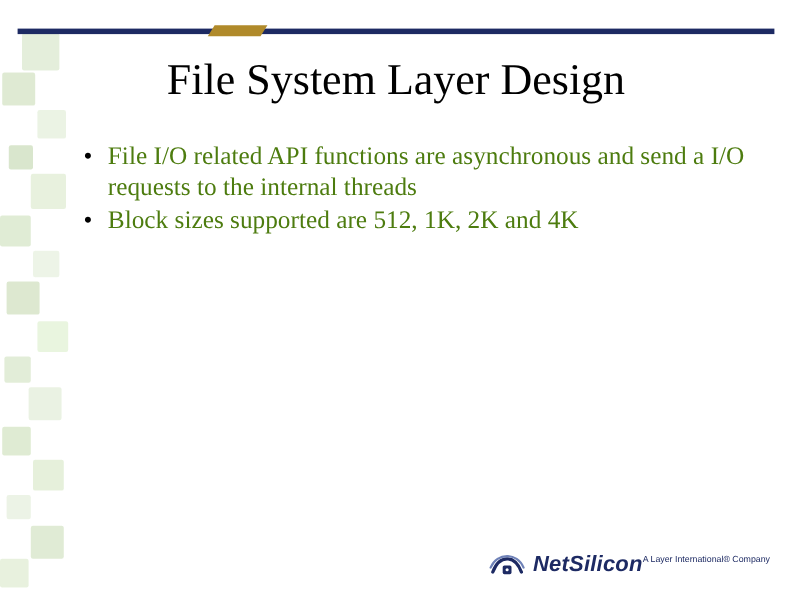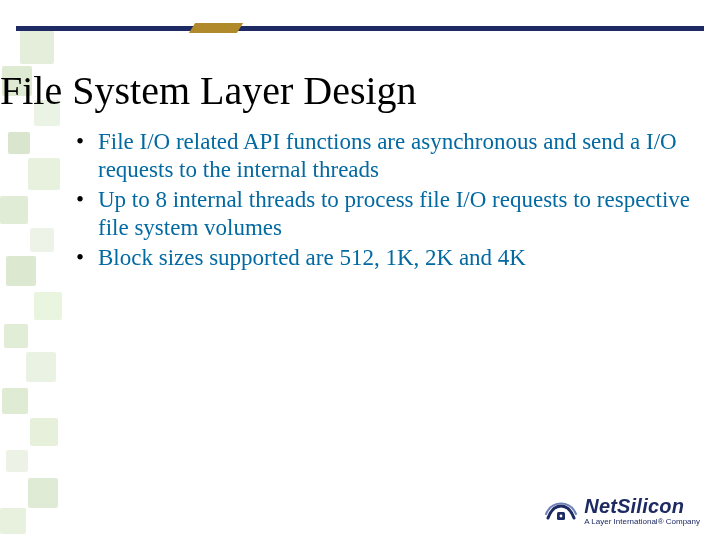--- a/index.html
+++ b/index.html
@@ -61,44 +61,44 @@
     left: 176px;
     top: 1px;
     width: 48px;
     height: 10px;
     background: #b08a2a;
     transform: skewX(-32deg);
   }
 
   .slide-title {
     position: absolute;
-    top: 67px;
+    top: 48px;
     left: 0;
     right: 0;
-    text-align: left;
+    text-align: center;
     font-size: 40px;
     font-weight: 400;
     color: #000;
   }
 
   .content {
     position: absolute;
     left: 72px;
     right: 28px;
     top: 128px;
   }
   ul.bullets {
     list-style: none;
   }
   ul.bullets > li {
     position: relative;
     padding-left: 26px;
     font-size: 23px;
     line-height: 1.22;
-    color: #0369a1;
+    color: #4d7c0f;
     margin-bottom: 2px;
   }
   ul.bullets > li::before {
     content: "•";
     position: absolute;
     left: 4px;
     top: 0;
     font-size: 23px;
     color: #000;
   }
@@ -108,21 +108,20 @@
     position: absolute;
     right: 20px;
     bottom: 14px;
     display: flex;
     align-items: center;
     gap: 6px;
   }
   .footer-logo .mark svg { display: block; }
   .footer-logo .wordmark {
     display: flex;
-    flex-direction: column;
     line-height: 1;
   }
   .footer-logo .wordmark .main {
     font-family: Arial, Helvetica, sans-serif;
     font-weight: 700;
     font-style: italic;
     font-size: 20px;
     color: #1d2a63;
     letter-spacing: 0.2px;
   }
@@ -158,21 +157,20 @@
 <div class="top-rule">
   <div class="line"></div>
   <div class="notch"></div>
 </div>
 
 <h1 class="slide-title">File System Layer Design</h1>
 
 <div class="content">
   <ul class="bullets">
     <li>File I/O related API functions are asynchronous and send a I/O requests to the internal threads</li>
-    <li>Up to 8 internal threads to process file I/O requests to respective file system volumes</li>
     <li>Block sizes supported are 512, 1K, 2K and 4K</li>
   </ul>
 </div>
 
 <div class="footer-logo">
   <span class="mark">
     <svg width="34" height="26" viewBox="0 0 34 26">
       <path d="M4 20 C10 4, 24 4, 30 20" fill="none" stroke="#1d2a63" stroke-width="3" stroke-linecap="round"></path>
       <path d="M2 16 C8 2, 26 2, 32 16" fill="none" stroke="#6f82b8" stroke-width="2" stroke-linecap="round"></path>
       <rect x="13" y="14" width="8" height="8" rx="1.5" fill="#1d2a63"></rect>

